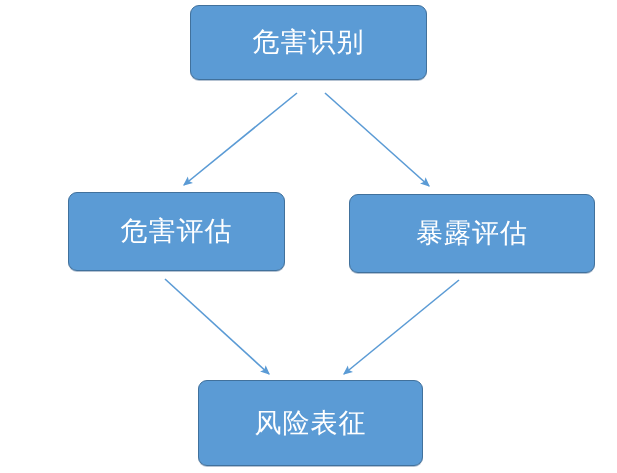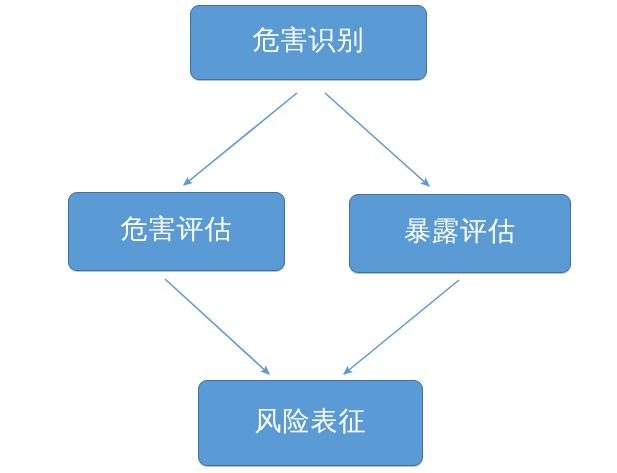--- a/index.html
+++ b/index.html
@@ -18,21 +18,21 @@
   .node {
     position: absolute;
     box-sizing: border-box;
     background: #5B9BD5;
     border: 1px solid #41719C;
     border-radius: 9px;
     display: flex;
     align-items: center;
     justify-content: center;
     color: #FFFFFF;
-    font-family: Liberation Mono, monospace;
+    font-family: Liberation Serif, serif;
     font-size: 27px;
     letter-spacing: 1px;
     line-height: 1;
     box-shadow: 0 1px 0 rgba(40,80,125,0.35);
   }
   .node-label {
     display: block;
     white-space: nowrap;
   }
   #node-hazard-identification {
@@ -43,21 +43,21 @@
   }
   #node-hazard-assessment {
     left: 68px;
     top: 192px;
     width: 217px;
     height: 79px;
   }
   #node-exposure-assessment {
     left: 349px;
     top: 194px;
-    width: 222px;
+    width: 246px;
     height: 79px;
   }
   #node-risk-characterization {
     left: 198px;
     top: 380px;
     width: 225px;
     height: 86px;
   }
   #arrow-layer {
     position: absolute;

